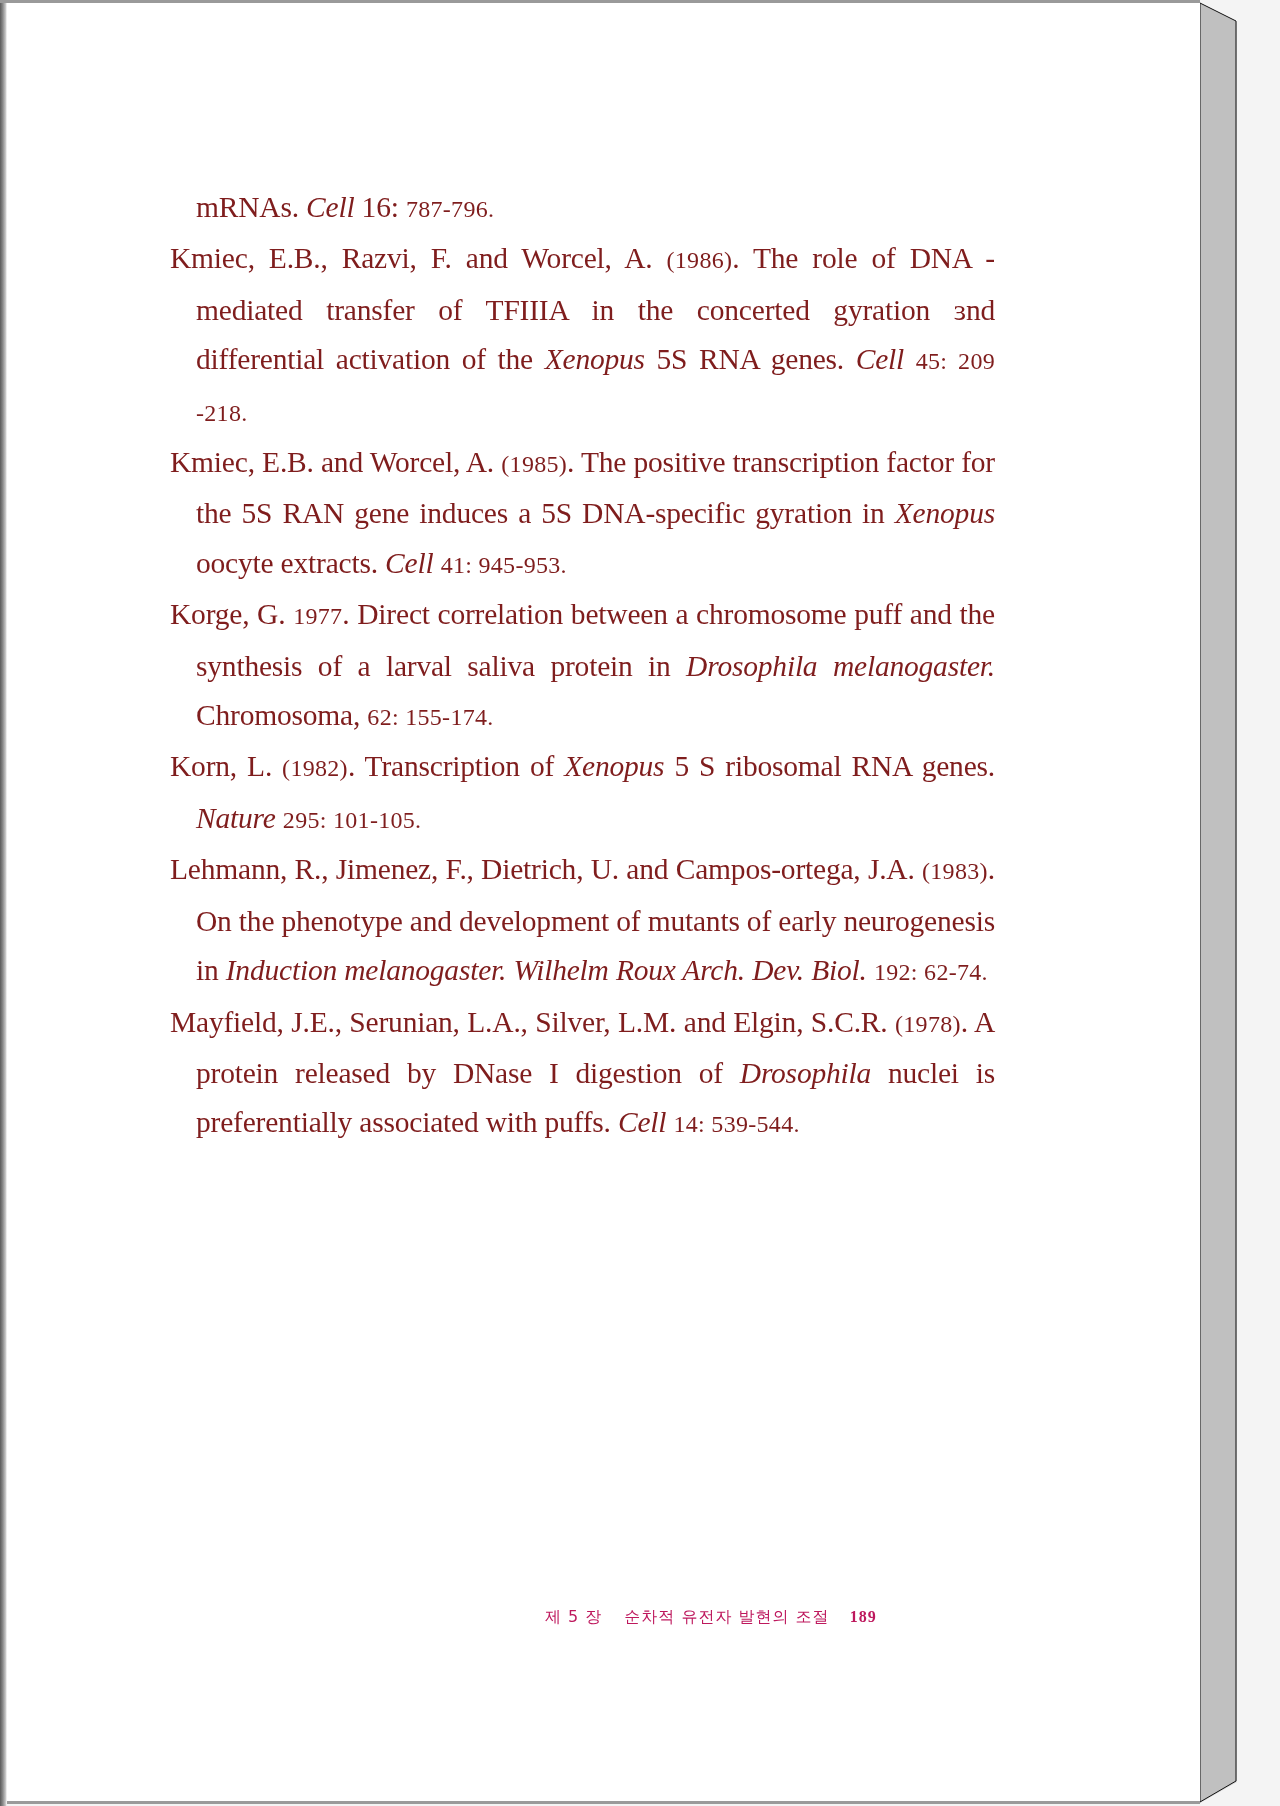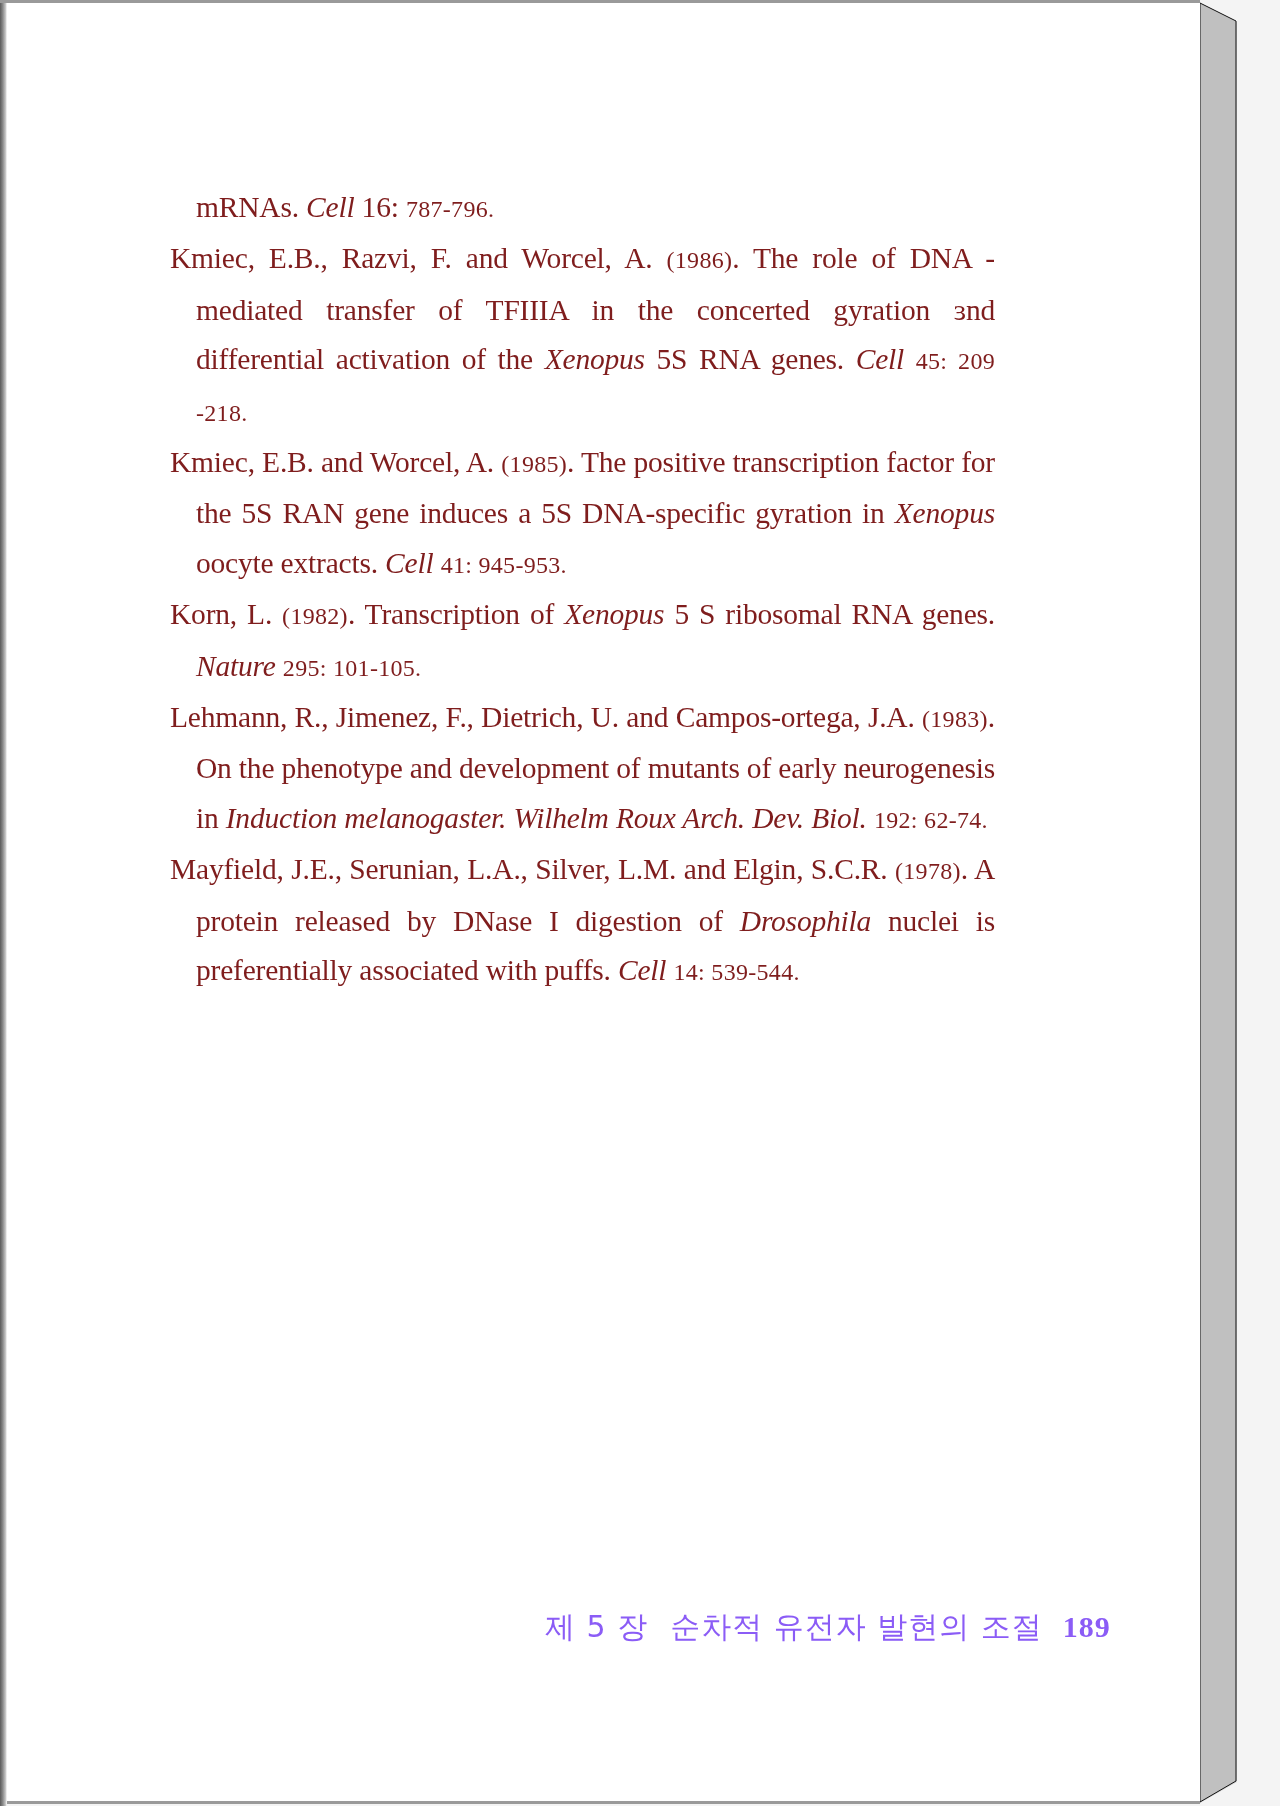--- a/index.html
+++ b/index.html
@@ -69,22 +69,22 @@
       letter-spacing: 0.3px;
     }
     .ref i {
       font-style: italic;
     }
     .footer {
       position: absolute;
       top: 1604px;
       left: 545px;
       font-family: "DejaVu Sans", sans-serif;
-      font-size: 30px;
-      color: #8b5cf6;
+      font-size: 16px;
+      color: #be185d;
       white-space: nowrap;
       letter-spacing: 1px;
     }
     .footer .gap {
       display: inline-block;
       width: 22px;
     }
     .footer .pnum {
       font-family: "Liberation Serif", serif;
       font-weight: bold;
@@ -94,20 +94,21 @@
 </head>
 <body>
 
 <div class="page">
   <div class="page-left-edge"></div>
 
   <div class="content" id="ref-list">
       <div class="ref cont"><span>mRNAs. </span><i>Cell</i><span> 16: </span><span class="n">787-796.</span></div>
       <div class="ref"><span>Kmiec, E.B., Razvi, F. and Worcel, A. </span><span class="n">(1986)</span><span>. The role of DNA -mediated transfer of TFIIIA in the concerted gyration ɜnd differential activation of the </span><i>Xenopus</i><span> 5S RNA genes. </span><i>Cell</i><span> </span><span class="n">45: 209 -218.</span></div>
       <div class="ref"><span>Kmiec, E.B. and Worcel, A. </span><span class="n">(1985)</span><span>. The positive transcription factor for the 5S RAN gene induces a 5S DNA-specific gyration in </span><i>Xenopus</i><span> oocyte extracts. </span><i>Cell</i><span> </span><span class="n">41: 945-953.</span></div>
+      <div class="ref"><span>Korge, G. </span><span class="n">1977</span><span>. Direct correlation between a chromosome puff and the synthesis of a larval saliva protein in </span><i>Drosophila melanogaster.</i><span> Chromosoma, </span><span class="n">62: 155-174.</span></div>
       <div class="ref"><span>Korn, L. </span><span class="n">(1982)</span><span>. Transcription of </span><i>Xenopus</i><span> 5 S ribosomal RNA genes. </span><i>Nature</i><span> </span><span class="n">295: 101-105.</span></div>
       <div class="ref"><span>Lehmann, R., Jimenez, F., Dietrich, U. and Campos-ortega, J.A. </span><span class="n">(1983)</span><span>. On the phenotype and development of mutants of early neurogenesis in </span><i>Induction melanogaster. Wilhelm Roux Arch. Dev. Biol.</i><span> </span><span class="n">192: 62-74.</span></div>
       <div class="ref"><span>Mayfield, J.E., Serunian, L.A., Silver, L.M. and Elgin, S.C.R. </span><span class="n">(1978)</span><span>. A protein released by DNase I digestion of </span><i>Drosophila</i><span> nuclei is preferentially associated with puffs. </span><i>Cell</i><span> </span><span class="n">14: 539-544.</span></div>
     </div>
 
   <div class="footer">
     <span>제 5 장</span><span class="gap"></span><span>순차적 유전자 발현의 조절</span><span class="pnum">189</span>
   </div>
 </div>
 

